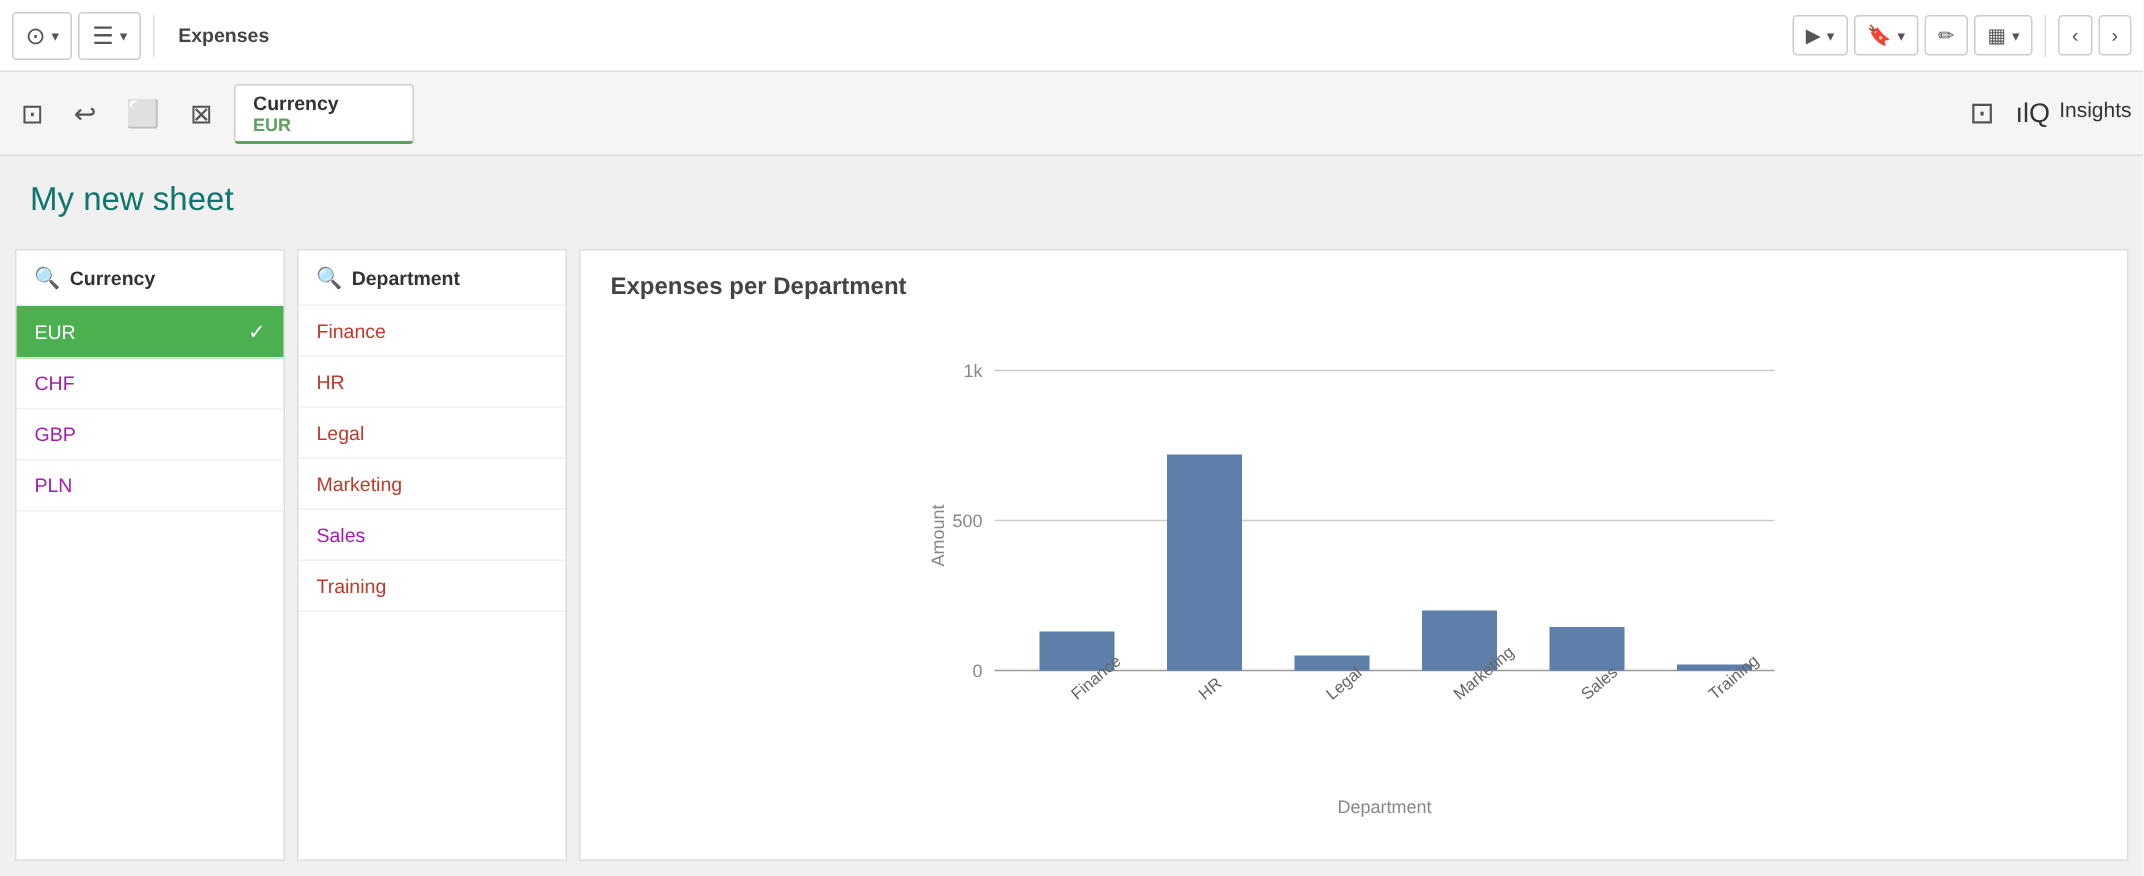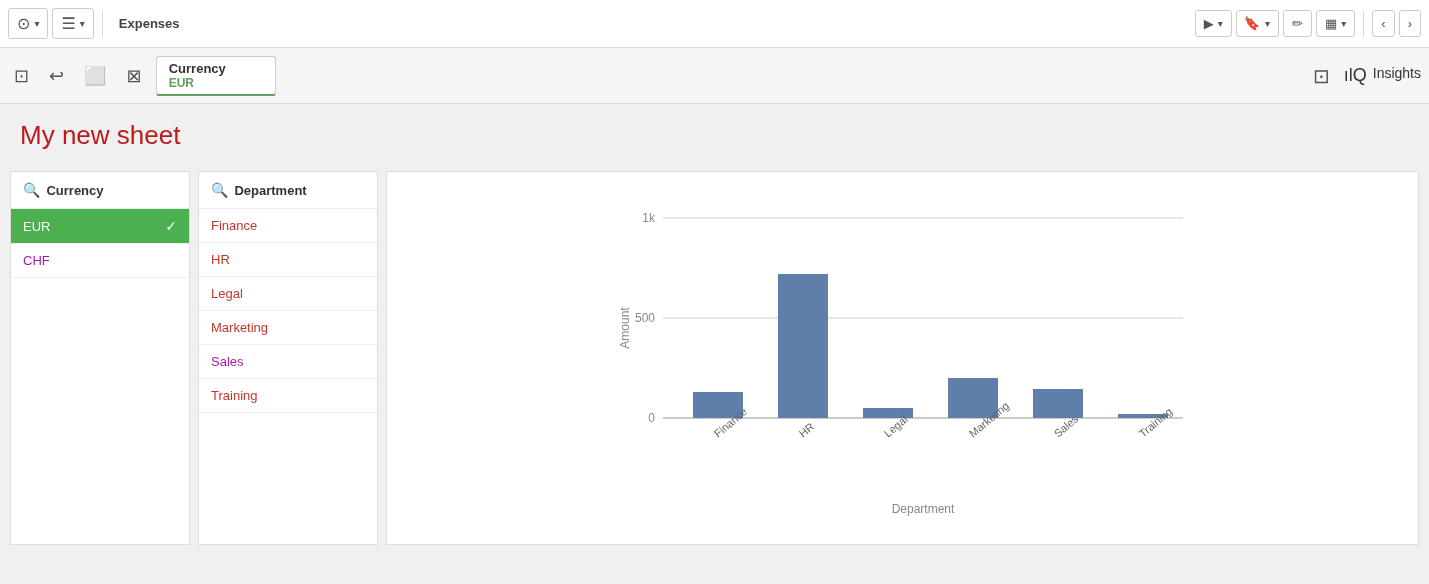--- a/index.html
+++ b/index.html
@@ -43,21 +43,21 @@
     .insights-btn {
       display: flex; align-items: flex-start; gap: 6px;
       background: none; border: none; cursor: pointer; font-size: 14px; color: #333; font-weight: 500;
     }
 
     
     .sheet-title-bar {
       background: #f0f0f0; padding: 16px 20px 10px 20px;
     }
     .sheet-title {
-      font-size: 26px; font-weight: 300; color: #b91c1c;
+      font-size: 22px; font-weight: 300; color: #0f766e;
     }
 
     
     .main-content {
       display: flex; background: #f0f0f0; padding: 10px 10px 0 10px; gap: 0;
     }
 
     
     .list-panel {
       background: #fff; border: 1px solid #ddd; min-width: 180px; max-width: 180px;
@@ -168,37 +168,44 @@
     <div class="list-panel-header">
       <span class="search-icon-sm">🔍</span>
       <span>Currency</span>
     </div>
     <div class="list-item selected">
       <span>EUR</span>
       <span class="check-icon" style="display:inline;">✓</span>
     </div>
     <div class="list-item">
       <span>CHF</span>
+    </div>
+    <div class="list-item">
+      <span>GBP</span>
+    </div>
+    <div class="list-item">
+      <span>PLN</span>
     </div>
   </div>
 
   <div class="list-panel">
     <div class="list-panel-header">
       <span class="search-icon-sm">🔍</span>
       <span>Department</span>
     </div>
     <div class="list-item list-item-red">Finance</div>
     <div class="list-item list-item-red">HR</div>
     <div class="list-item list-item-red">Legal</div>
     <div class="list-item list-item-red">Marketing</div>
     <div class="list-item">Sales</div>
     <div class="list-item list-item-red">Training</div>
   </div>
 
   <div class="chart-panel">
+    <div class="chart-title">Expenses per Department</div>
     <div class="chart-wrapper">
       <svg width="580" height="340" viewBox="0 0 580 340">
 
         <line x1="50" y1="30" x2="570" y2="30" stroke="#ccc" stroke-width="1"></line>
         <text x="42" y="34" text-anchor="end" font-size="12" fill="#888">1k</text>
 
         <line x1="50" y1="130" x2="570" y2="130" stroke="#ccc" stroke-width="1"></line>
         <text x="42" y="134" text-anchor="end" font-size="12" fill="#888">500</text>
 
         <line x1="50" y1="230" x2="570" y2="230" stroke="#999" stroke-width="1"></line>

